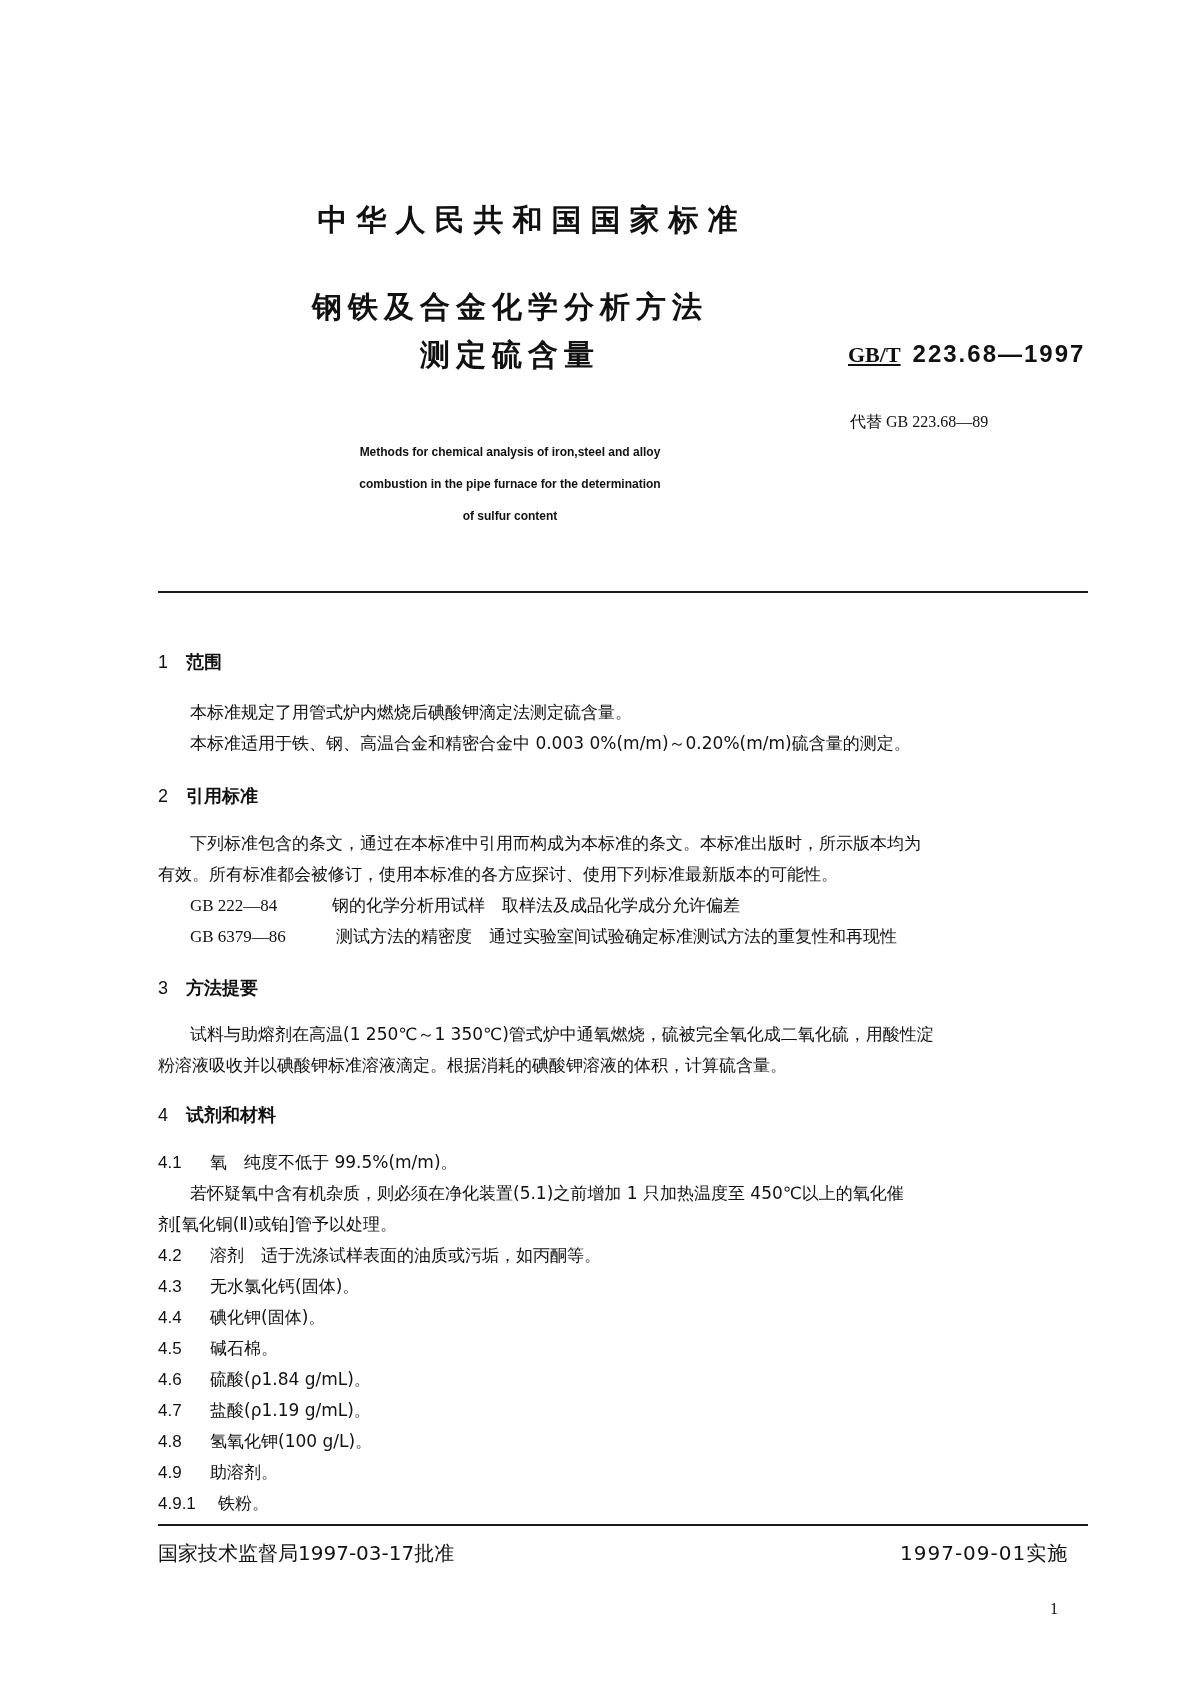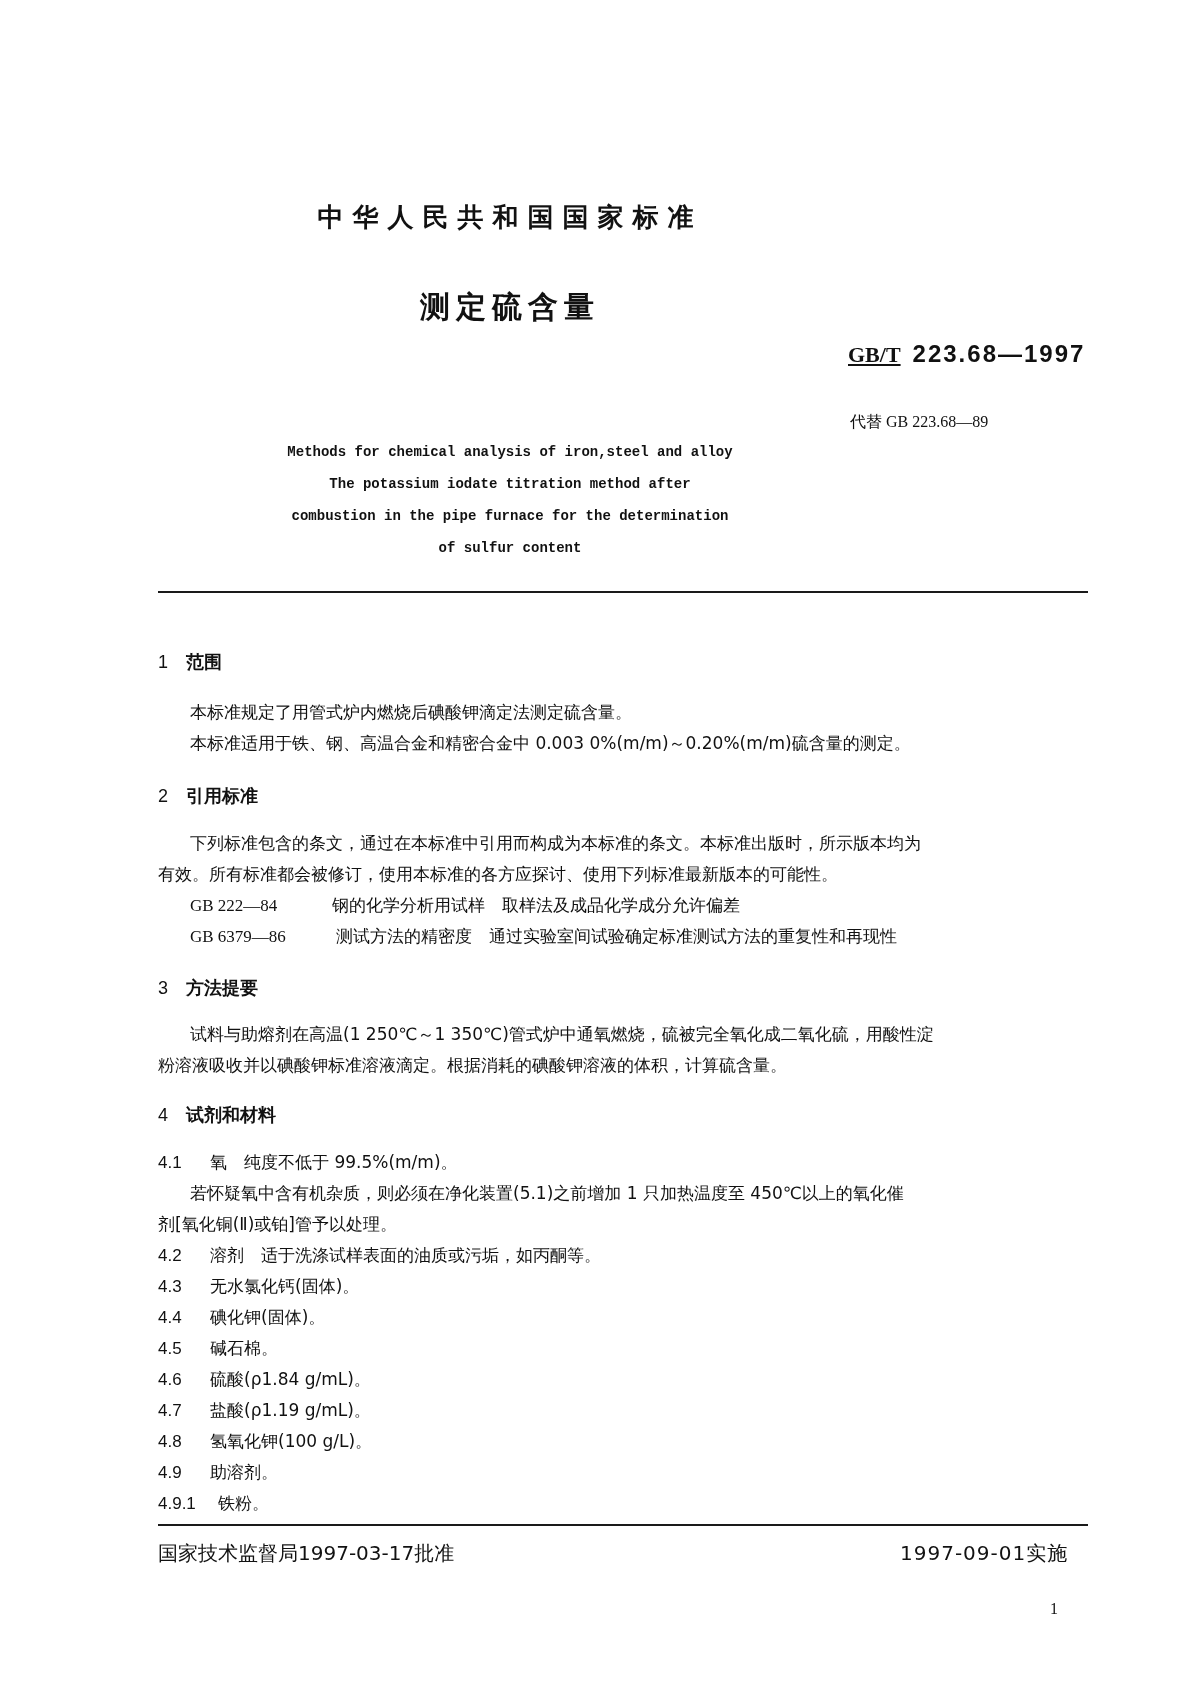--- a/index.html
+++ b/index.html
@@ -12,23 +12,24 @@
       height: 1684px;
       position: relative;
       overflow: hidden;
       color: #111111;
       font-family: "DejaVu Sans", sans-serif;
     }
     .abs { position: absolute; }
     .national-header {
       left: 0; width: 1020px; top: 200px;
       text-align: center;
-      font-size: 26px;
+      font-size: 30px;
       font-weight: bold;
       letter-spacing: 9px;
+      padding-left: 22px;
     }
     .title-block {
       left: 230px; width: 560px; top: 283px;
       text-align: center;
       font-size: 30px;
       font-weight: bold;
       letter-spacing: 6px;
       line-height: 48px;
     }
     .std-no {
@@ -50,23 +51,23 @@
     }
     .replaces {
       left: 850px; top: 412px;
       font-size: 16px;
       font-family: "Liberation Serif", serif;
       white-space: nowrap;
     }
     .en-title {
       left: 230px; width: 560px; top: 436px;
       text-align: center;
-      font-family: Liberation Mono, monospace;
-      font-weight: bold;
-      font-size: 14px;
+      font-family: Liberation Sans, sans-serif;
+      font-weight: bold;
+      font-size: 12px;
       line-height: 32px;
     }
     .rule {
       left: 158px; width: 930px;
       height: 2px;
       background: #1a1a1a;
     }
     .section-head {
       left: 158px;
       font-size: 18px;
@@ -117,32 +118,32 @@
     }
     .ref-code { display: inline-block; width: 142px; font-family: "Liberation Serif", serif; }
     .ref-code.short { width: 146px; }
   </style>
 </head>
 <body>
 
 <div class="abs national-header">中华人民共和国国家标准</div>
 
 <div class="abs title-block">
+  <div>钢铁及合金化学分析方法</div>
   <div>测定硫含量</div>
 </div>
 
 <div class="abs std-no">
   <span class="prefix">GB/T</span><span class="num">223.68—1997</span>
 </div>
 
 <div class="abs replaces">代替 GB 223.68—89</div>
 
 <div class="abs en-title">
   <div>Methods for chemical analysis of iron,steel and alloy</div>
-  <div>The potassium iodate titration method after</div>
   <div>combustion in the pipe furnace for the determination</div>
   <div>of sulfur content</div>
 </div>
 
 <div class="abs rule" style="top:591px;"></div>
 
 <div class="abs section-head" style="top:650px;">
   <span class="no">1</span><span>范围</span>
 </div>
 <div class="abs para indent" style="top:697px;">本标准规定了用管式炉内燃烧后碘酸钾滴定法测定硫含量。</div>

